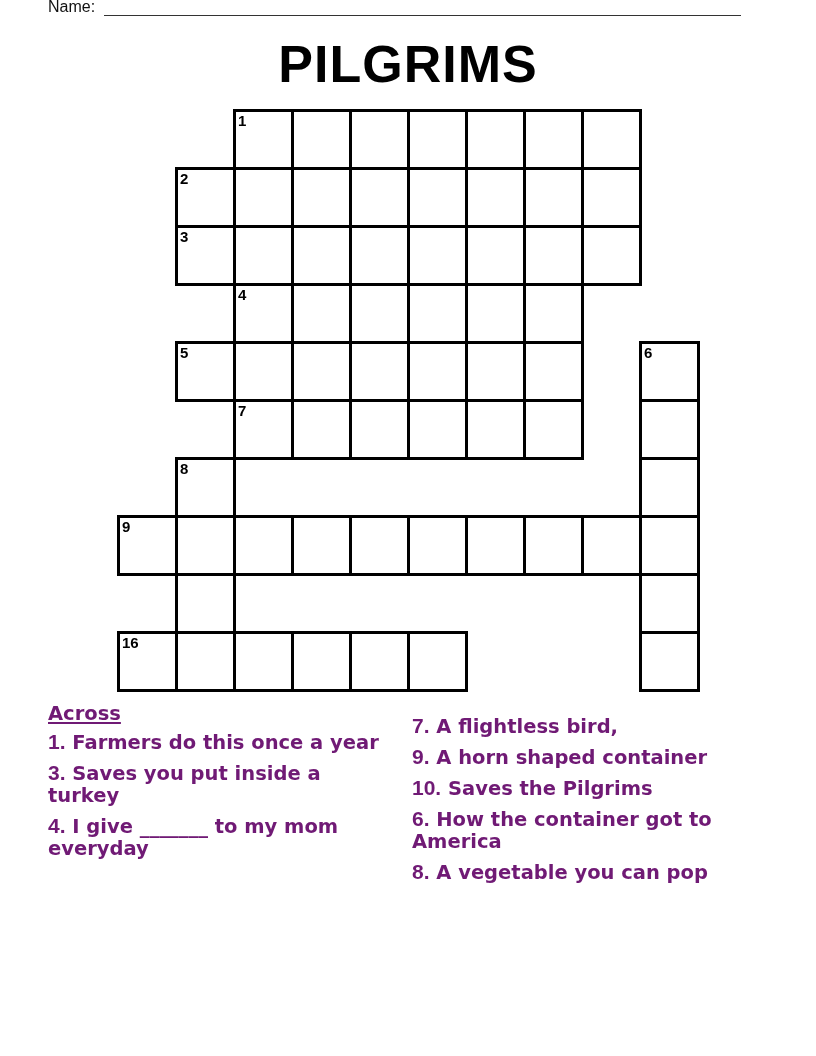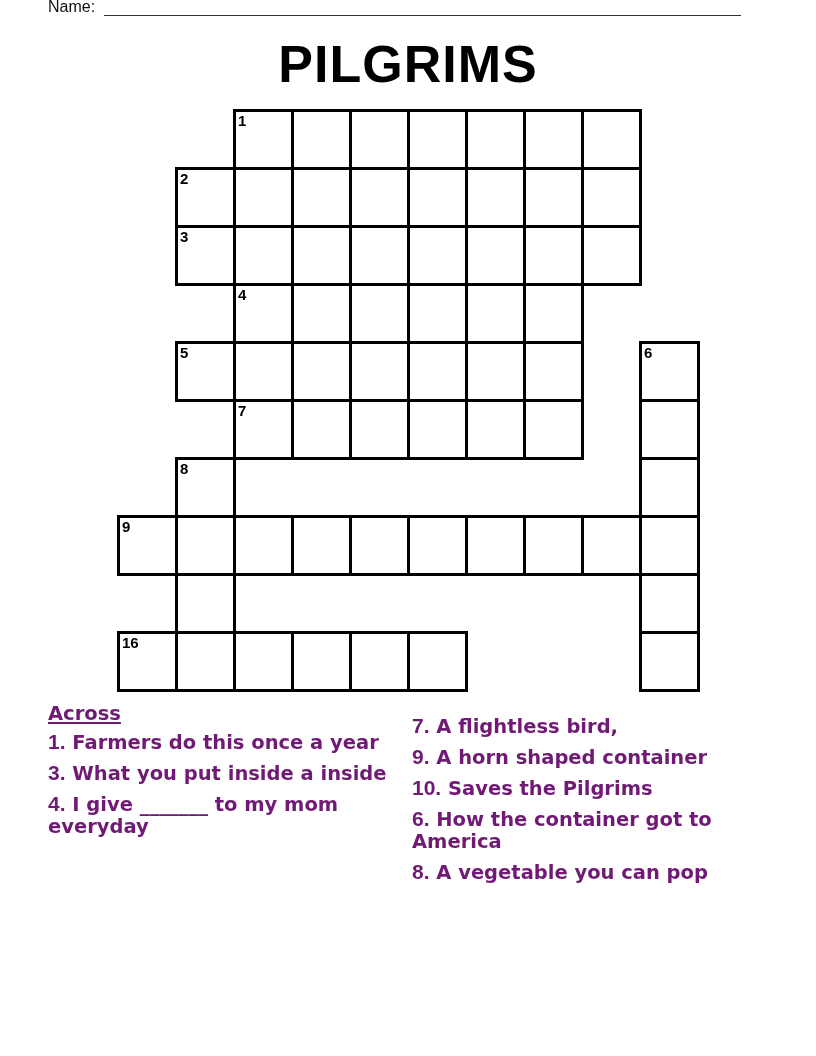--- a/index.html
+++ b/index.html
@@ -186,21 +186,21 @@
     <div class="cell" style="left: 233px; top: 631px; width: 61px; height: 61px;"></div>
     <div class="cell" style="left: 291px; top: 631px; width: 61px; height: 61px;"></div>
     <div class="cell" style="left: 349px; top: 631px; width: 61px; height: 61px;"></div>
     <div class="cell" style="left: 407px; top: 631px; width: 61px; height: 61px;"></div>
     <div class="cell" style="left: 639px; top: 631px; width: 61px; height: 61px;"></div>
   </div>
 
 <div class="clues left">
   <div class="clue-heading">Across</div>
   <div class="clue"><span class="clue-num">1.</span><span> Farmers do this once a year</span></div>
-  <div class="clue"><span class="clue-num">3.</span><span> What you put inside a inside</span></div>
+  <div class="clue"><span class="clue-num">3.</span><span> Saves you put inside a turkey</span></div>
   <div class="clue"><span class="clue-num">4.</span><span> I give _______ to my mom everyday</span></div>
 </div>
 
 <div class="clues right">
   <div class="clue"><span class="clue-num">7.</span><span> A flightless bird,</span></div>
   <div class="clue"><span class="clue-num">9.</span><span> A horn shaped container</span></div>
   <div class="clue"><span class="clue-num">10.</span><span> Saves the Pilgrims</span></div>
   <div class="clue"><span class="clue-num">6.</span><span> How the container got to America</span></div>
   <div class="clue"><span class="clue-num">8.</span><span> A vegetable you can pop</span></div>
 </div>

